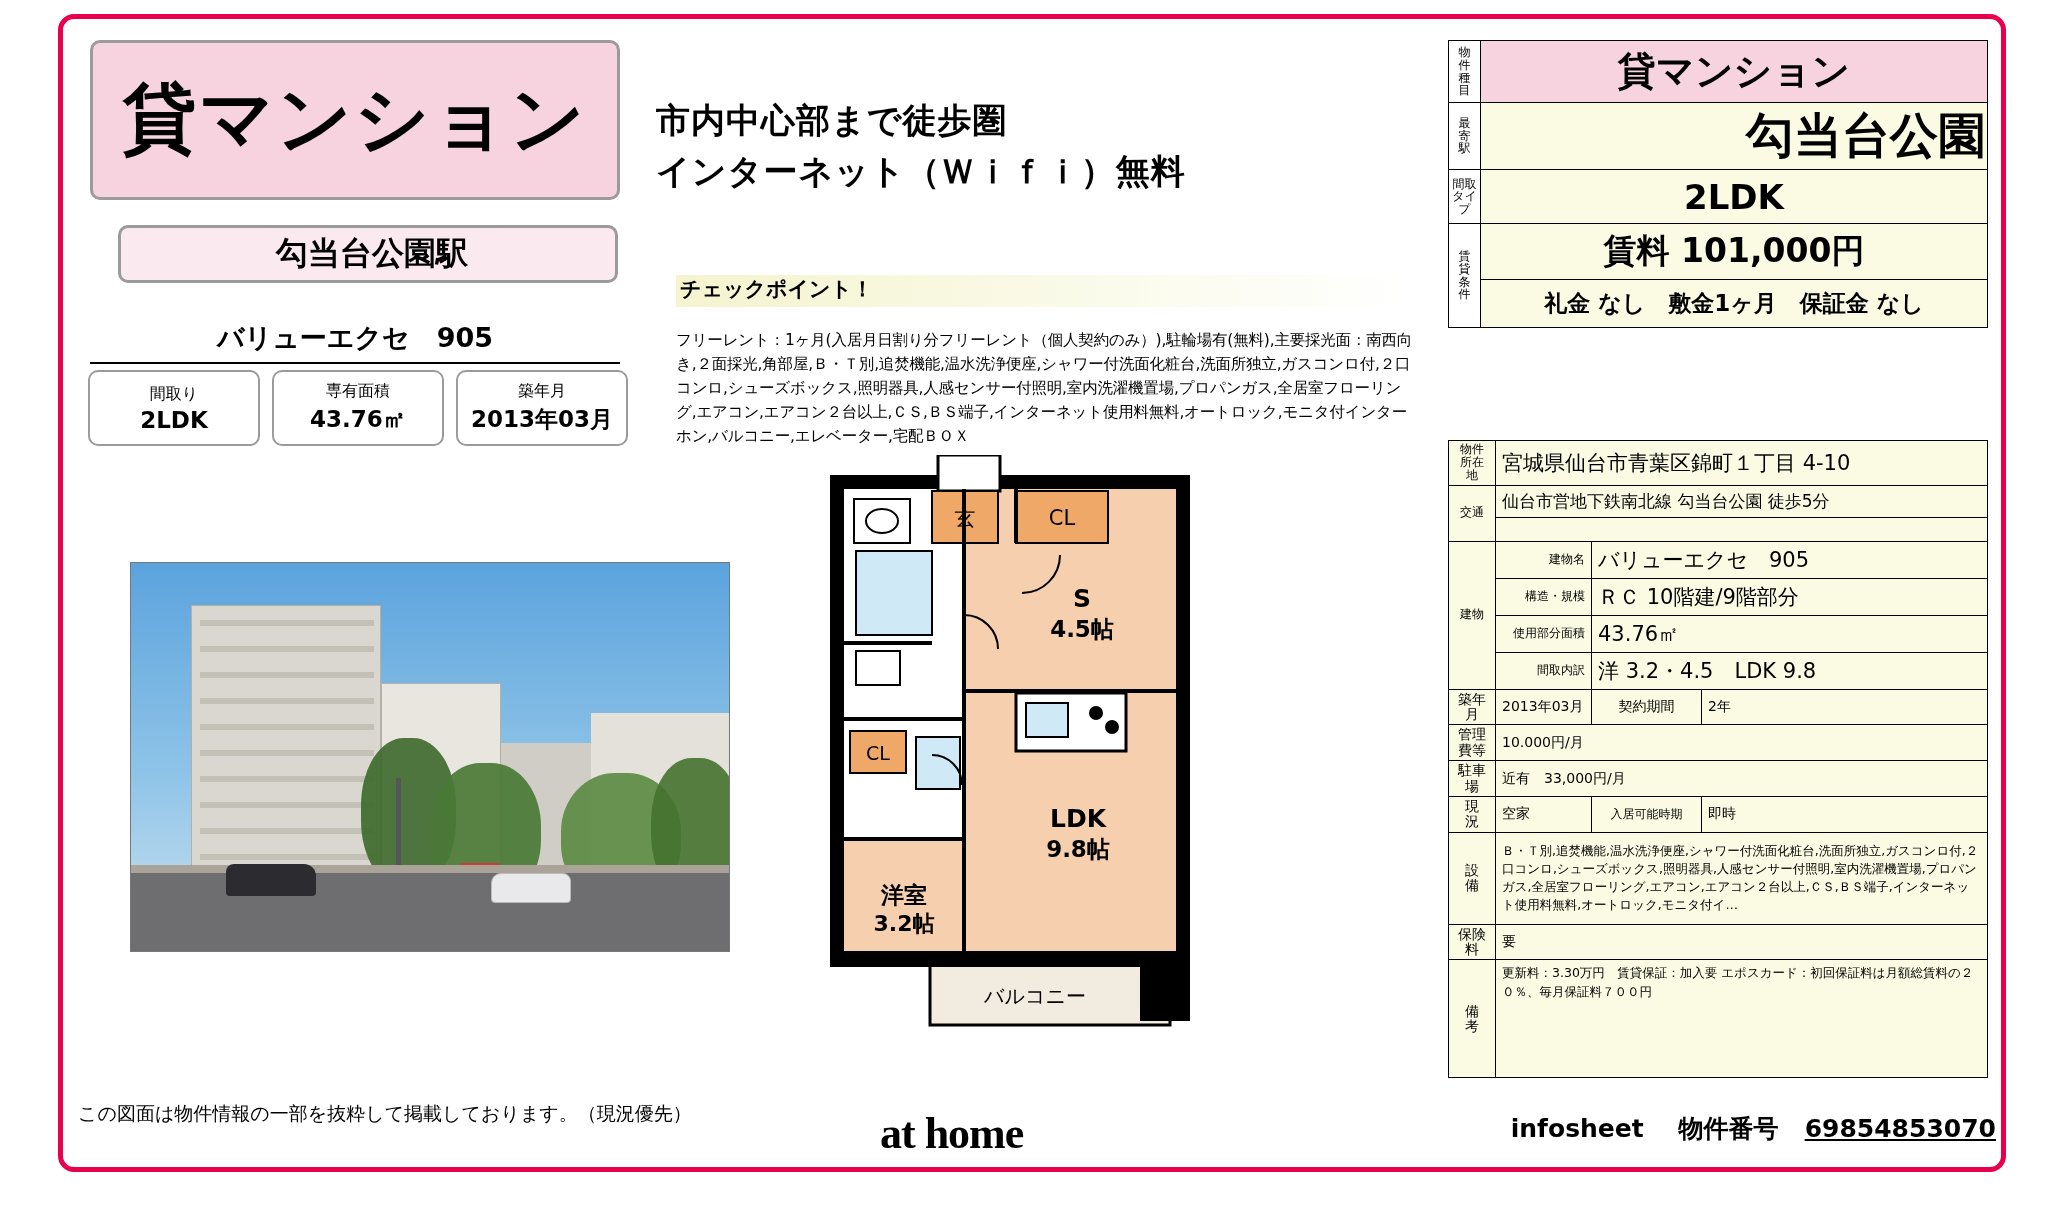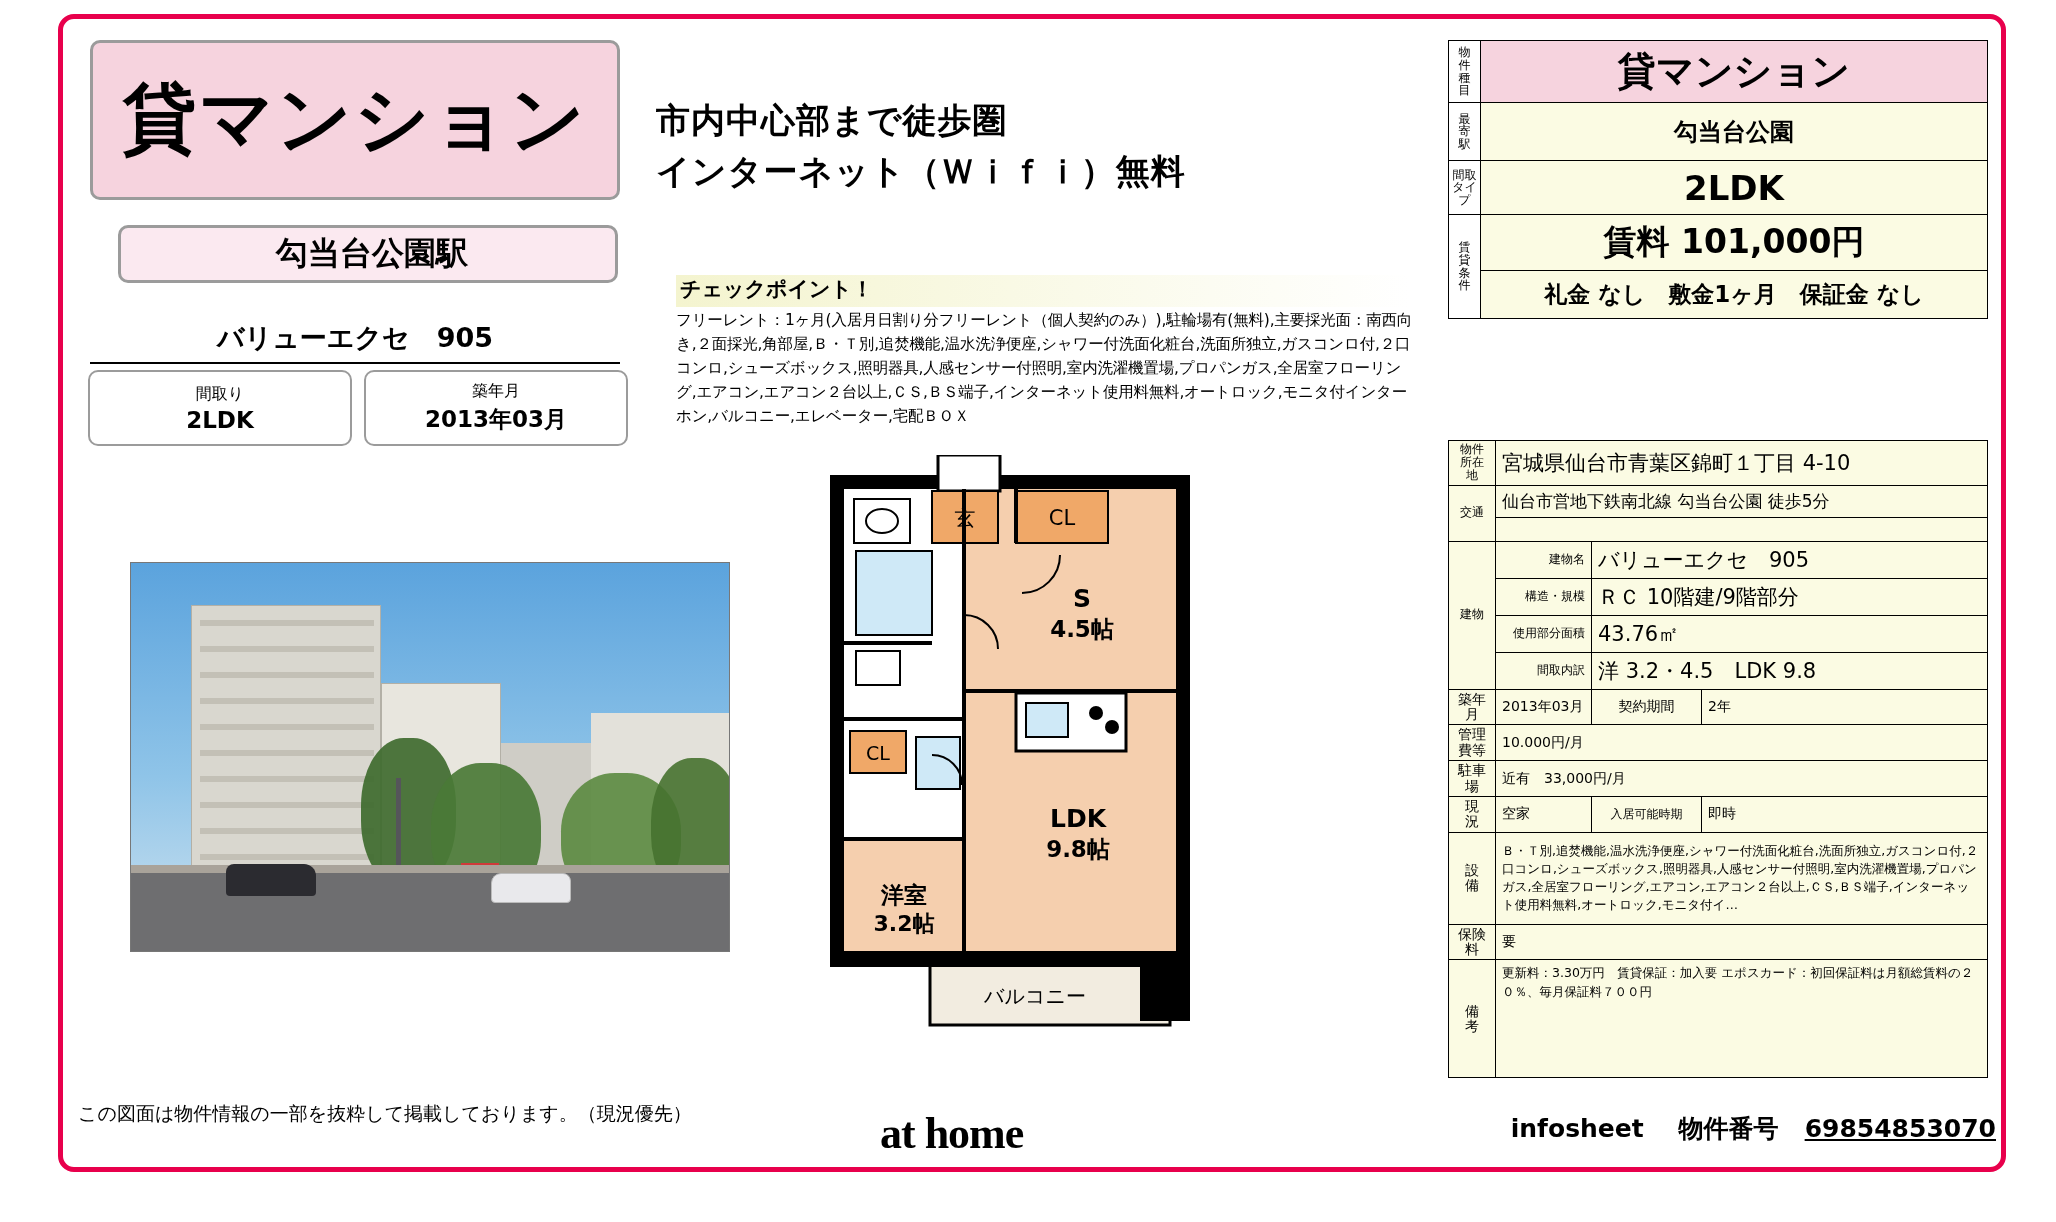--- a/index.html
+++ b/index.html
@@ -57,37 +57,37 @@
     font-size:34px; font-weight:bold; line-height:1.5;
     font-family:"DejaVu Sans", sans-serif; letter-spacing:1px;
   }
   .check-title {
     position:absolute; left:676px; top:275px; width:735px; height:32px;
     background:linear-gradient(to right,#f4f4cf,#ffffff);
     font-size:21px; font-weight:bold; font-family:"DejaVu Sans", sans-serif;
     padding-left:4px;
   }
   .check-body {
-    position:absolute; left:676px; top:308px; width:742px;
+    position:absolute; left:676px; top:328px; width:742px;
     font-size:15.5px; line-height:1.55; font-family:"DejaVu Sans", sans-serif;
     letter-spacing:-0.2px;
   }
 
   
   .rt { position:absolute; left:1448px; top:40px; width:540px; }
   .rt table { border-collapse:collapse; width:540px; }
   .rt td { border:1px solid #000; font-family:"DejaVu Sans", sans-serif; }
   .vlabel {
     width:32px; text-align:center; font-size:12px; line-height:1.05;
     background:#fff; padding:2px 0;
   }
   .vlabel span { display:block; }
   .pinkcell { background:#f6d3de; text-align:center; font-size:38px; font-weight:bold; height:62px; }
   .creamcell { background:#fbfbe3; text-align:center; font-weight:bold; }
-  .c-station { font-size:24px; height:58px; }
+  .c-station { font-size:48px; height:58px;text-align:right; }
   .c-type { font-size:34px; height:54px; }
   .c-rent { font-size:33px; height:56px; }
   .c-cond { font-size:23px; height:48px;margin-left:39px; }
 
   
   .rt2 { position:absolute; left:1448px; top:440px; width:540px; }
   .rt2 table { border-collapse:collapse; width:540px; background:#fbfbe3; }
   .rt2 td { border:1px solid #000; font-family:"DejaVu Sans", sans-serif; font-size:17px; padding:4px 6px; }
   .rt2 td.vl { width:28px; text-align:center; font-size:12px; line-height:1.1; padding:2px 9px; }
   .rt2 td.sub { width:96px; text-align:right; font-size:12px; line-height:1.15; }
@@ -150,20 +150,24 @@
     <div class="t">勾当台公園駅</div>
   </div>
   <div class="bldg-name">バリューエクセ　905</div>
 
   <div class="spec-row">
     <div class="spec-cell">
       <div class="lbl">間取り</div>
       <div class="val">2LDK</div>
     </div>
     <div class="spec-cell">
+      <div class="lbl">専有面積</div>
+      <div class="val">43.76㎡</div>
+    </div>
+    <div class="spec-cell">
       <div class="lbl">築年月</div>
       <div class="val">2013年03月</div>
     </div>
   </div>
 
   <div class="catch">
     <div>市内中心部まで徒歩圏</div>
     <div>インターネット（Ｗｉｆｉ）無料</div>
   </div>
   <div class="check-title">チェックポイント！</div>

